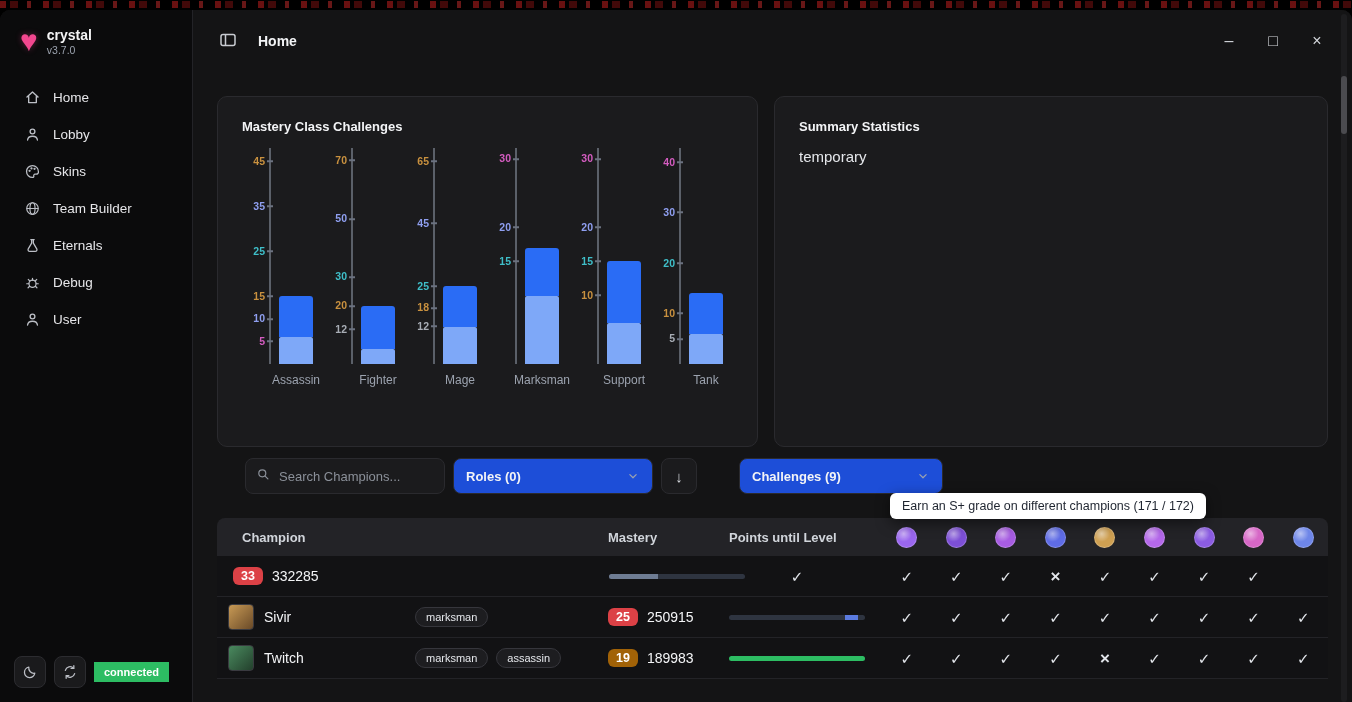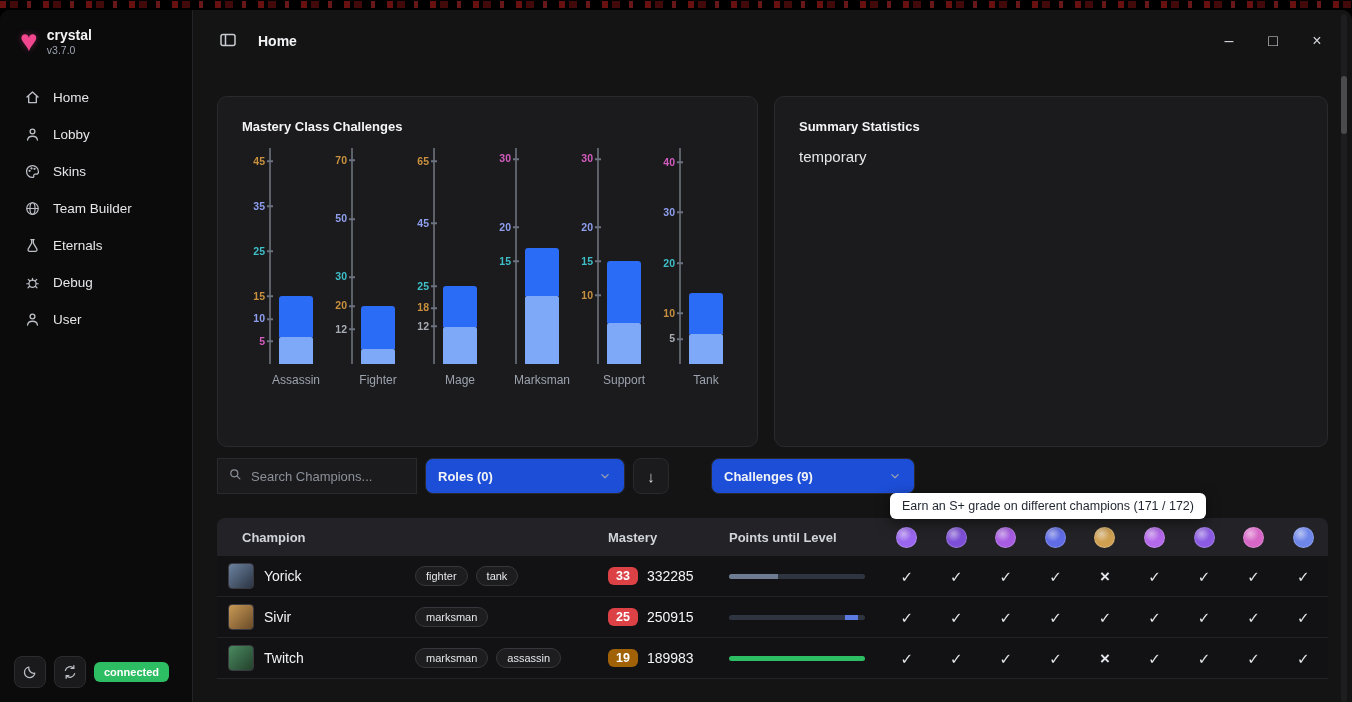--- a/index.html
+++ b/index.html
@@ -26,21 +26,21 @@
   .nav { margin-top:26px; display:flex; flex-direction:column; gap:6px; }
   .nav-item { display:flex; align-items:center; gap:12px; padding:7px 10px; border-radius:8px;
     color:#e6e6e9; font-size:13.5px; cursor:pointer; }
   .nicon { width:17px; height:17px; color:#bcbfc6; display:inline-flex; }
   .nicon svg { width:17px; height:17px; }
   .sidebar-footer { margin-top:auto; display:flex; align-items:center; gap:8px; }
   .sq-btn { width:32px; height:32px; border-radius:8px; background:#1a1a1c; border:1px solid #2c2c30;
     color:#cfd2d8; display:flex; align-items:center; justify-content:center; cursor:pointer; padding:0; }
   .sq-btn svg { width:16px; height:16px; }
   .status-badge { background:#2dbd63; color:#ffffff; font-size:11px; font-weight:700;
-    padding:4px 10px; border-radius:6px; }
+    padding:4px 10px; border-radius:0; }
 
   
   .main { flex:1; position:relative; background:#141415; }
   .titlebar { height:62px; display:flex; align-items:center; padding:0 24px; }
   .tb-toggle { background:none; border:none; color:#c9ccd2; width:22px; height:22px; padding:0; cursor:pointer; }
   .tb-toggle svg { width:20px; height:20px; }
   .tb-title { color:#f3f4f6; font-size:14px; font-weight:600; margin-left:19px; }
   .tb-controls { margin-left:auto; display:flex; align-items:center; gap:22px; }
   .tb-ctl { background:none; border:none; color:#d2d5da; font-size:16px; width:22px; height:22px;
     line-height:22px; cursor:pointer; padding:0; }
@@ -64,22 +64,22 @@
   .ctick::after { content:""; position:absolute; right:-8px; top:50%; width:6px; height:2px;
     background:#6b7280; transform:translateY(-50%); }
   .cbar { position:absolute; left:37px; bottom:0; width:34px; }
   .cbar-low { position:absolute; bottom:0; width:100%; border-radius:2px 2px 0 0; }
   .cbar-high { position:absolute; width:100%; border-radius:3px 3px 0 0; }
   .ccat { margin-top:9px; margin-left:22px; width:64px; text-align:center;
     color:#9ca3af; font-size:12px; }
 
   
   .filter-row { display:flex; gap:8px; margin-bottom:24px; align-items:center; }
-  .search-box { width:200px; height:36px; background:#1b1b1d; border:1px solid #2a2a2e; border-radius:0;
-    display:flex; align-items:center; padding:0 10px; gap:7px; color:#8b9099; }
+  .search-box { width:200px; height:36px; background:#1b1b1d; border:1px solid #2a2a2e; border-radius:8px;
+    display:flex; align-items:center; padding:0 10px; gap:7px; color:#8b9099;margin-left:28px; }
   .search-box svg { width:14px; height:14px; flex-shrink:0; }
   .search-box input { background:none; border:none; outline:none; color:#e5e7eb; font-size:13px; width:100%; }
   .search-box input::placeholder { color:#8b9099; }
   .dropdown { height:36px; background:#1d4ed8; border:1px solid #2a2a2e; border-radius:8px;
     display:flex; align-items:center; justify-content:space-between; padding:0 12px;
     color:#f3f4f6; font-size:13px; font-weight:600; cursor:pointer; }
   .dd-roles { width:200px; } .dd-mastery { width:160px; } .dd-challenges { width:204px;margin-left:34px; }
   .chev { width:14px; height:14px; color:#9ca3af; }
   .sort-btn { width:36px; height:36px; background:#1b1b1d; border:1px solid #2a2a2e; border-radius:8px;
     color:#d6d9de; font-size:15px; cursor:pointer; }
@@ -392,30 +392,20 @@
               </div>
               <div class="hcell center">
                 <span class="orb" style="background: radial-gradient(circle at 35% 30%, rgba(255, 255, 255, 0.5), rgba(255, 255, 255, 0) 45%), rgb(214, 103, 198);"></span>
               </div>
               <div class="hcell center">
                 <span class="orb" style="background: radial-gradient(circle at 35% 30%, rgba(255, 255, 255, 0.5), rgba(255, 255, 255, 0) 45%), rgb(110, 134, 232);"></span>
               </div>
             </div>
           <div id="rows">
               <div class="trow grid-cols">
-                <div class="cell champ">
-                  <div class="champ-id">
-                    <span class="avatar" style="background: linear-gradient(135deg, rgb(107, 130, 160), rgb(43, 52, 66));"></span>
-                    <span class="cname">Yorick</span>
-                  </div>
-                  <div class="tags">
-                    <span class="tag">fighter</span>
-                    <span class="tag">tank</span>
-                  </div>
-                </div>
                 <div class="cell mastery">
                   <span class="mbadge" style="background: rgb(220, 65, 70);">33</span>
                   <span class="mpoints">332285</span>
                 </div>
                 <div class="cell">
                   <div class="ptrack" style="background: rgb(46, 52, 64);">
                     <span class="pseg" style="width: 36%; background: rgb(110, 124, 147);"></span>
                   </div>
                 </div>
                 <div class="cell center">

